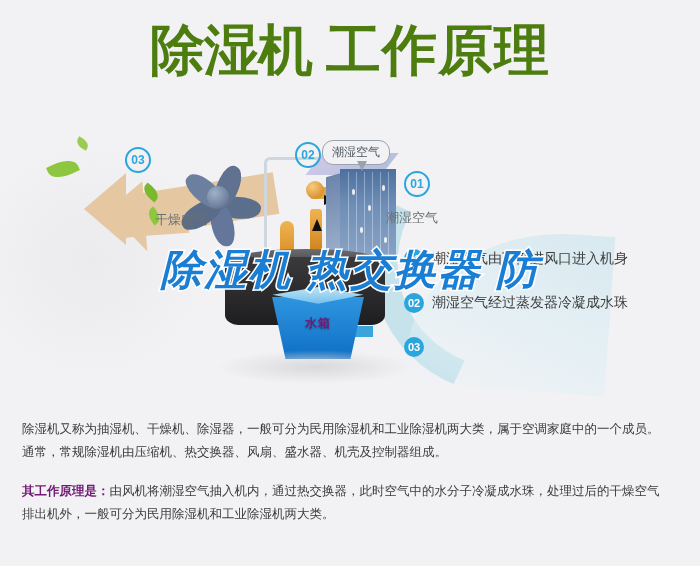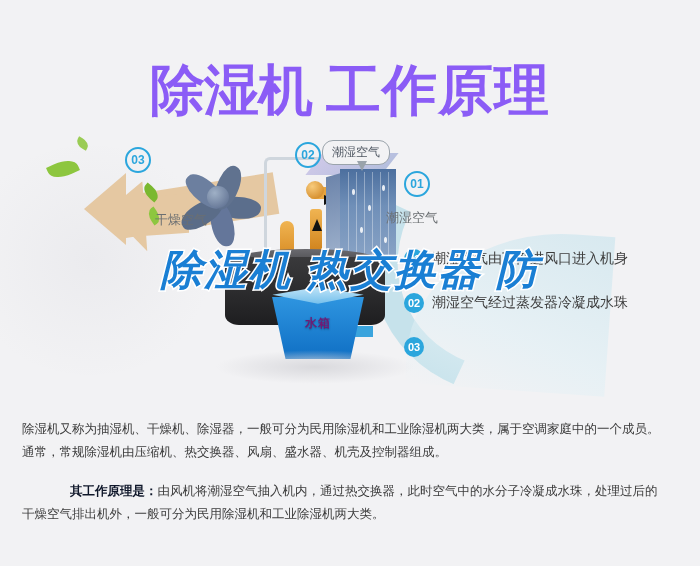--- a/index.html
+++ b/index.html
@@ -14,25 +14,24 @@
 
   
   .title-wrap{
     position:absolute;top:22px;left:0;width:700px;
     text-align:center;
   }
   .title{
     display:inline-block;
     font-size:55px;
     font-weight:bold;
-    color:#8b5cf6;
+    color:#4d7c0f;
     letter-spacing:1px;
     line-height:1.05;
     white-space:nowrap;
-    margin-top:40px;
   }
   .title .t-a{letter-spacing:-1px;}
   .title .t-b{margin-left:14px;}
 
   
   .diagram{position:absolute;left:0;top:125px;width:700px;height:285px;}
 
   
   .bg-blob-1{
     position:absolute;left:-40px;top:20px;width:260px;height:230px;
@@ -245,21 +244,21 @@
   }
   .wm-1{padding-left:0;}
   .wm-2{}
 
   
   .body-text{
     position:absolute;left:22px;top:418px;width:642px;
     color:#3b3b3b;font-size:12.5px;line-height:23px;
   }
   .body-text p{margin:0 0 16px 0;}
-  .lead{font-weight:bold;color:#0f172a;margin-left:48px;}
+  .lead{font-weight:bold;color:#701a75;}
 </style>
 </head>
 <body>
 
 <div id="page">
 
   <div class="title-wrap">
     <div class="title">
       <span class="t-a">除湿机</span><span class="t-b">工作原理</span>
     </div>

